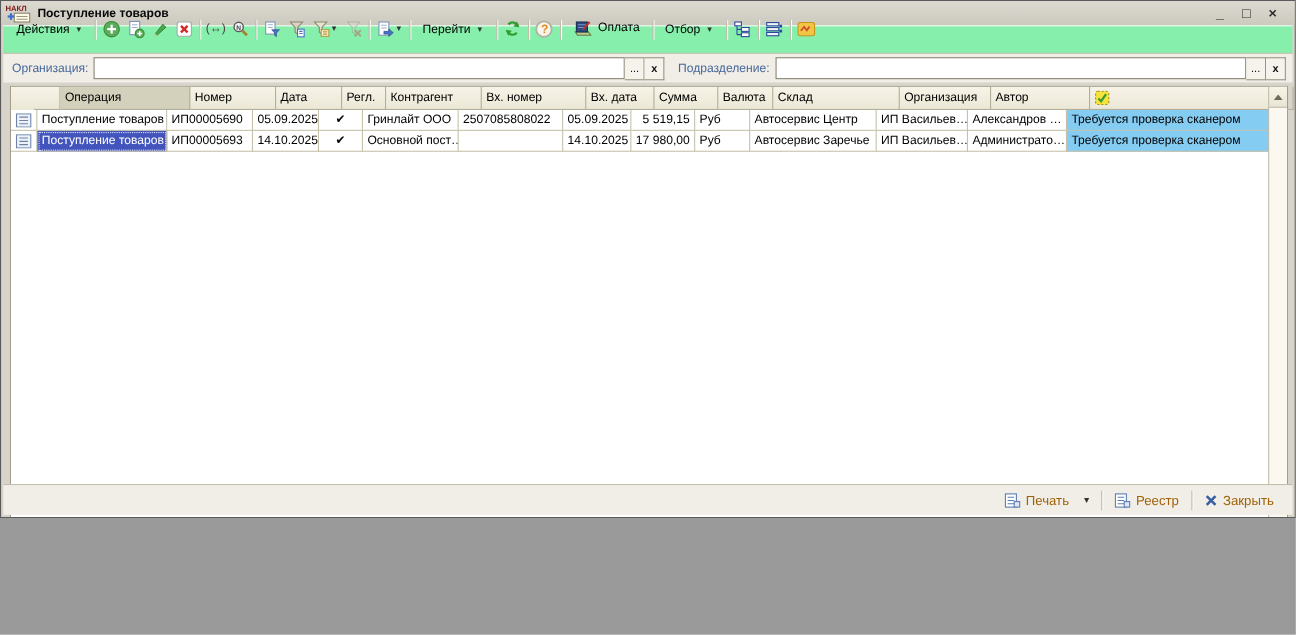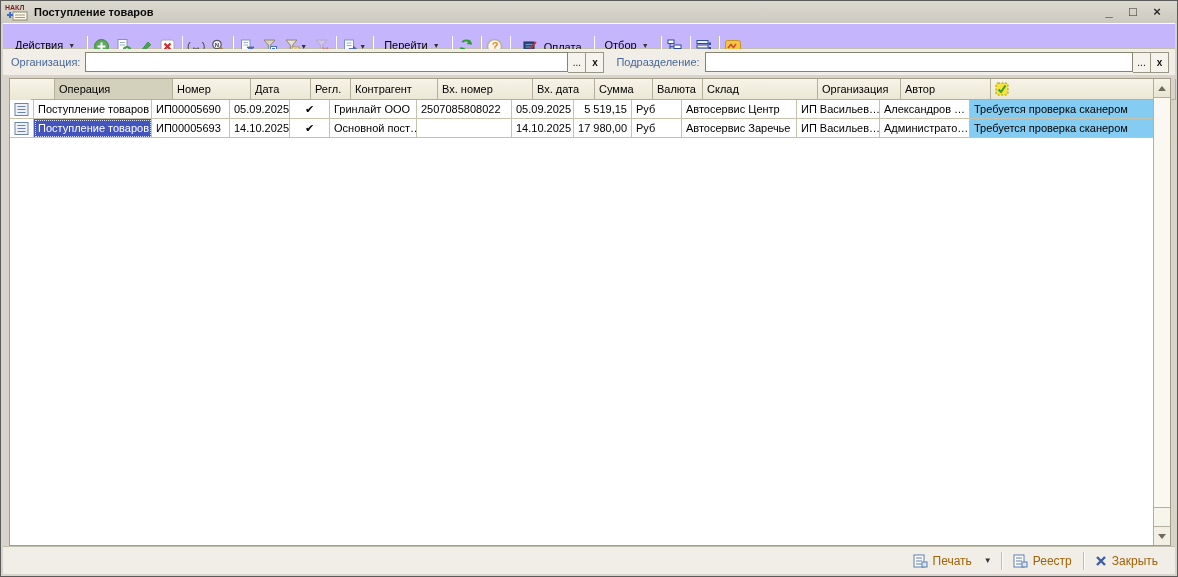--- a/index.html
+++ b/index.html
@@ -1,30 +1,30 @@
 <!DOCTYPE html>
 <html style="--sel-color: #4355bd; --status-color: #84ccf2;"><head>
 <meta charset="utf-8">
 <style>
   * { box-sizing: border-box; }
   html,body { margin:0; padding:0; background:#9a9a9a; }
   .window {
-    position:relative; width:1178px; height:577px;
+    position:relative; width:1178px; height:471px;
     font-family:"Liberation Sans", sans-serif; font-size:11px;
     background:#d8d4cb; border:1px solid #5a5a5a; overflow:hidden;
   }
   
   .titlebar{position:absolute;top:0;left:0;right:0;height:22px;display:flex;align-items:center;
     padding:0 4px;background:linear-gradient(#dcd9d0,#ccc9bf);}
   .title{font-weight:bold;color:#0a0a0a;margin-left:5px;}
   .win-controls{margin-left:auto;display:flex;align-items:flex-end;gap:0;padding-right:4px;}
   .win-btn{width:24px;text-align:center;font-weight:bold;color:#2a2a2a;font-size:13px;cursor:default;line-height:18px;}
   
-  .toolbar{position:absolute;top:22px;left:2px;right:2px;height:25px;background:#c4b5fd;
-    border-top:1px solid #fbfaf6;border-bottom:1px solid #c3bfaf;display:flex;align-items:flex-start;padding:12px 4px;}
+  .toolbar{position:absolute;top:22px;left:2px;right:2px;height:25px;background:#86efac;
+    border-top:1px solid #fbfaf6;border-bottom:1px solid #c3bfaf;display:flex;align-items:flex-end;padding:12px 4px;}
   .tb-text-btn{display:flex;align-items:center;gap:5px;padding:2px 7px;color:#000;border:1px solid transparent;border-radius:2px;}
   .caret{font-size:7px;color:#333;line-height:1;}
   .tb-icon{width:22px;height:20px;display:flex;align-items:center;justify-content:center;border:1px solid transparent;border-radius:2px;}
   .tb-sep{width:1px;height:18px;background:#c2beae;margin:0 3px;box-shadow:1px 0 0 #fcfbf7;flex:none;}
   .disabled{opacity:.45;}
   .interval-txt{color:#444;font-size:11px;}
   
   .filterbar{position:absolute;top:48px;left:2px;right:2px;height:26px;background:#f0eee6;
     display:flex;align-items:center;padding:0 6px;}
   .f-label{color:#47679c;margin:0 5px 0 2px;flex:none;}

